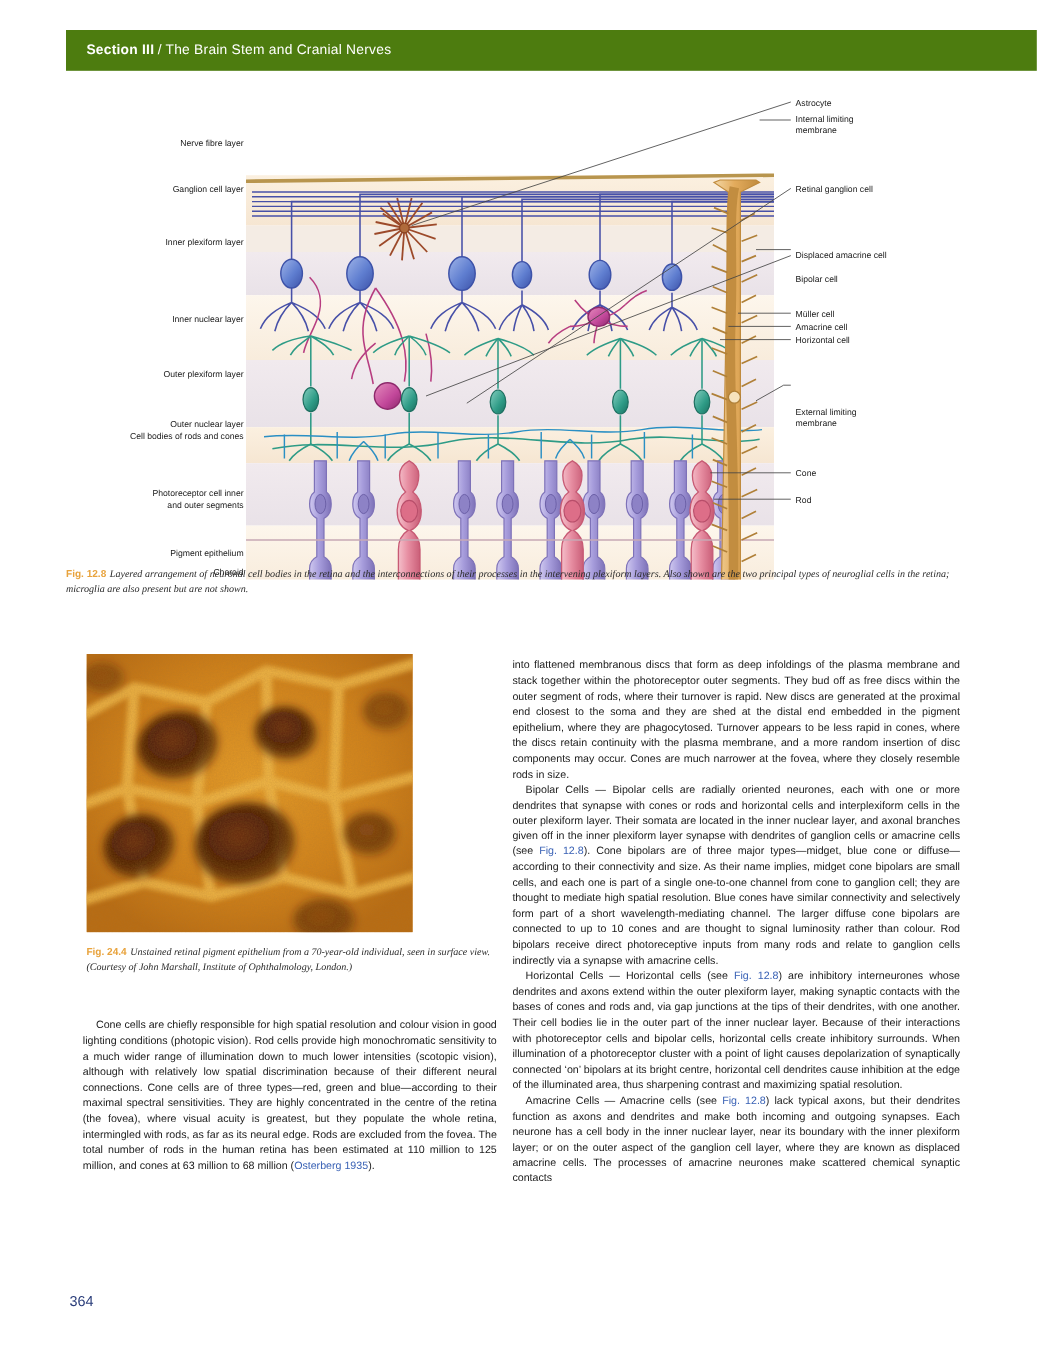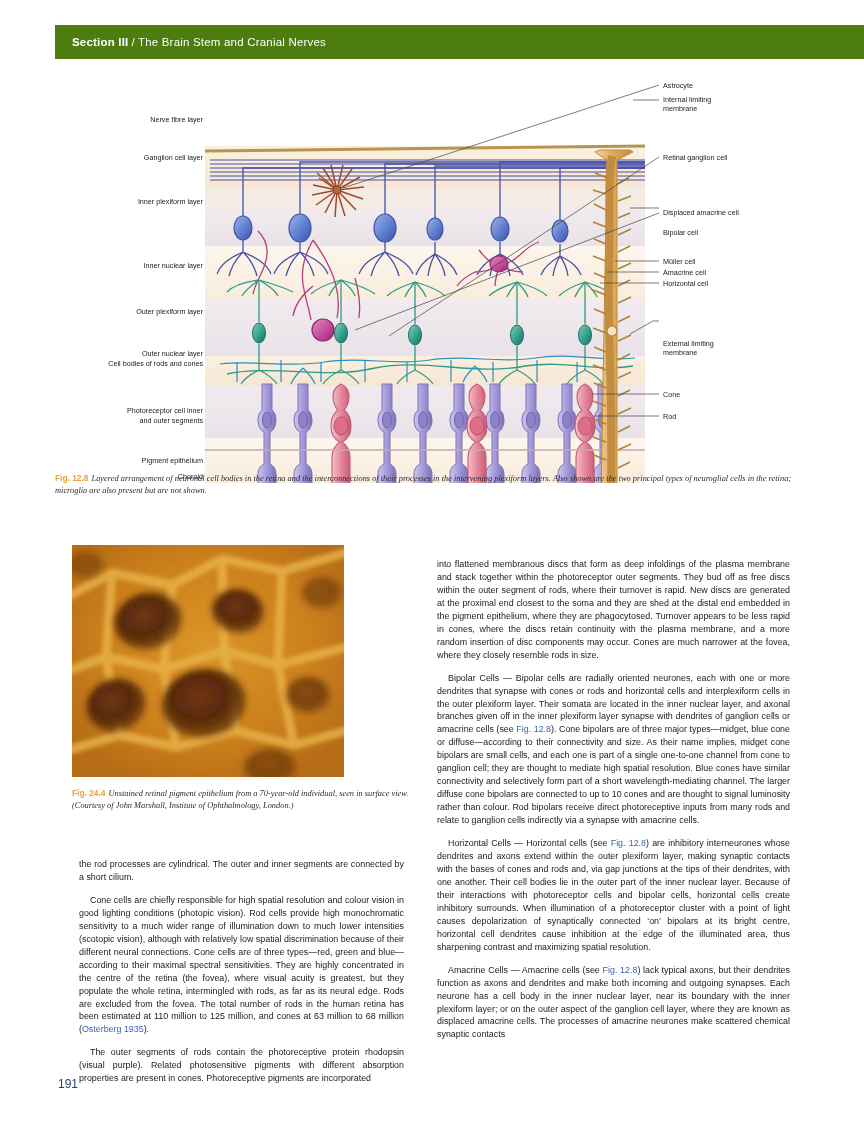--- a/index.html
+++ b/index.html
@@ -67,21 +67,21 @@
   .col {
     position: absolute;
     font-family: "Liberation Sans", sans-serif;
     font-size: 8.9px;
     line-height: 1.455;
     color: #1b1b1b;
     text-align: justify;
   }
   #col-left  { left: 69px;  top: 848px; width: 345px; }
   #col-right { left: 427px; top: 548px; width: 373px; }
-  .col p { margin: 10px; text-indent: 11px; }
+  .col p { margin: 0; text-indent: 11px; }
   .col p.noindent { text-indent: 0; }
   .term { }
   .xref { color: #3a62b5; }
 
   
   #folio {
     position: absolute;
     left: 58px; top: 1077px;
     font-size: 12px; color: #2a3d7a; font-weight: normal;
   }
@@ -663,25 +663,23 @@
 
     <rect width="272" height="232" fill="none"></rect>
   </svg>
 </div>
 
 <div id="caption-129" class="caption">
   <span class="cap-num">Fig. 24.4</span><span>Unstained retinal pigment epithelium from a 70-year-old individual, seen in surface view. (Courtesy of John Marshall, Institute of Ophthalmology, London.)</span>
 </div>
 
 <div id="col-left" class="col">
-    <p class="noindent">the rod processes are cylindrical. The outer and inner segments are connected by a short cilium.</p>
     <p>Cone cells are chiefly responsible for high spatial resolution and colour vision in good lighting conditions (photopic vision). Rod cells provide high monochromatic sensitivity to a much wider range of illumination down to much lower intensities (scotopic vision), although with relatively low spatial discrimination because of their different neural connections. Cone cells are of three types—red, green and blue—according to their maximal spectral sensitivities. They are highly concentrated in the centre of the retina (the fovea), where visual acuity is greatest, but they populate the whole retina, intermingled with rods, as far as its neural edge. Rods are excluded from the fovea. The total number of rods in the human retina has been estimated at 110 million to 125 million, and cones at 63 million to 68 million (<span class="xref">Osterberg 1935</span>).</p>
-    <p>The outer segments of rods contain the photoreceptive protein rhodopsin (visual purple). Related photosensitive pigments with different absorption properties are present in cones. Photoreceptive pigments are incorporated</p>
   </div>
 
 <div id="col-right" class="col">
     <p class="noindent">into flattened membranous discs that form as deep infoldings of the plasma membrane and stack together within the photoreceptor outer segments. They bud off as free discs within the outer segment of rods, where their turnover is rapid. New discs are generated at the proximal end closest to the soma and they are shed at the distal end embedded in the pigment epithelium, where they are phagocytosed. Turnover appears to be less rapid in cones, where the discs retain continuity with the plasma membrane, and a more random insertion of disc components may occur. Cones are much narrower at the fovea, where they closely resemble rods in size.</p>
     <p><span class="term">Bipolar Cells</span> — Bipolar cells are radially oriented neurones, each with one or more dendrites that synapse with cones or rods and horizontal cells and interplexiform cells in the outer plexiform layer. Their somata are located in the inner nuclear layer, and axonal branches given off in the inner plexiform layer synapse with dendrites of ganglion cells or amacrine cells (see <span class="xref">Fig. 12.8</span>). Cone bipolars are of three major types—midget, blue cone or diffuse—according to their connectivity and size. As their name implies, midget cone bipolars are small cells, and each one is part of a single one-to-one channel from cone to ganglion cell; they are thought to mediate high spatial resolution. Blue cones have similar connectivity and selectively form part of a short wavelength-mediating channel. The larger diffuse cone bipolars are connected to up to 10 cones and are thought to signal luminosity rather than colour. Rod bipolars receive direct photoreceptive inputs from many rods and relate to ganglion cells indirectly via a synapse with amacrine cells.</p>
     <p><span class="term">Horizontal Cells</span> — Horizontal cells (see <span class="xref">Fig. 12.8</span>) are inhibitory interneurones whose dendrites and axons extend within the outer plexiform layer, making synaptic contacts with the bases of cones and rods and, via gap junctions at the tips of their dendrites, with one another. Their cell bodies lie in the outer part of the inner nuclear layer. Because of their interactions with photoreceptor cells and bipolar cells, horizontal cells create inhibitory surrounds. When illumination of a photoreceptor cluster with a point of light causes depolarization of synaptically connected ‘on’ bipolars at its bright centre, horizontal cell dendrites cause inhibition at the edge of the illuminated area, thus sharpening contrast and maximizing spatial resolution.</p>
     <p><span class="term">Amacrine Cells</span> — Amacrine cells (see <span class="xref">Fig. 12.8</span>) lack typical axons, but their dendrites function as axons and dendrites and make both incoming and outgoing synapses. Each neurone has a cell body in the inner nuclear layer, near its boundary with the inner plexiform layer; or on the outer aspect of the ganglion cell layer, where they are known as displaced amacrine cells. The processes of amacrine neurones make scattered chemical synaptic contacts</p>
   </div>
 
-<div id="folio">191</div>
+<div id="folio">364</div>
 
 </body></html>

